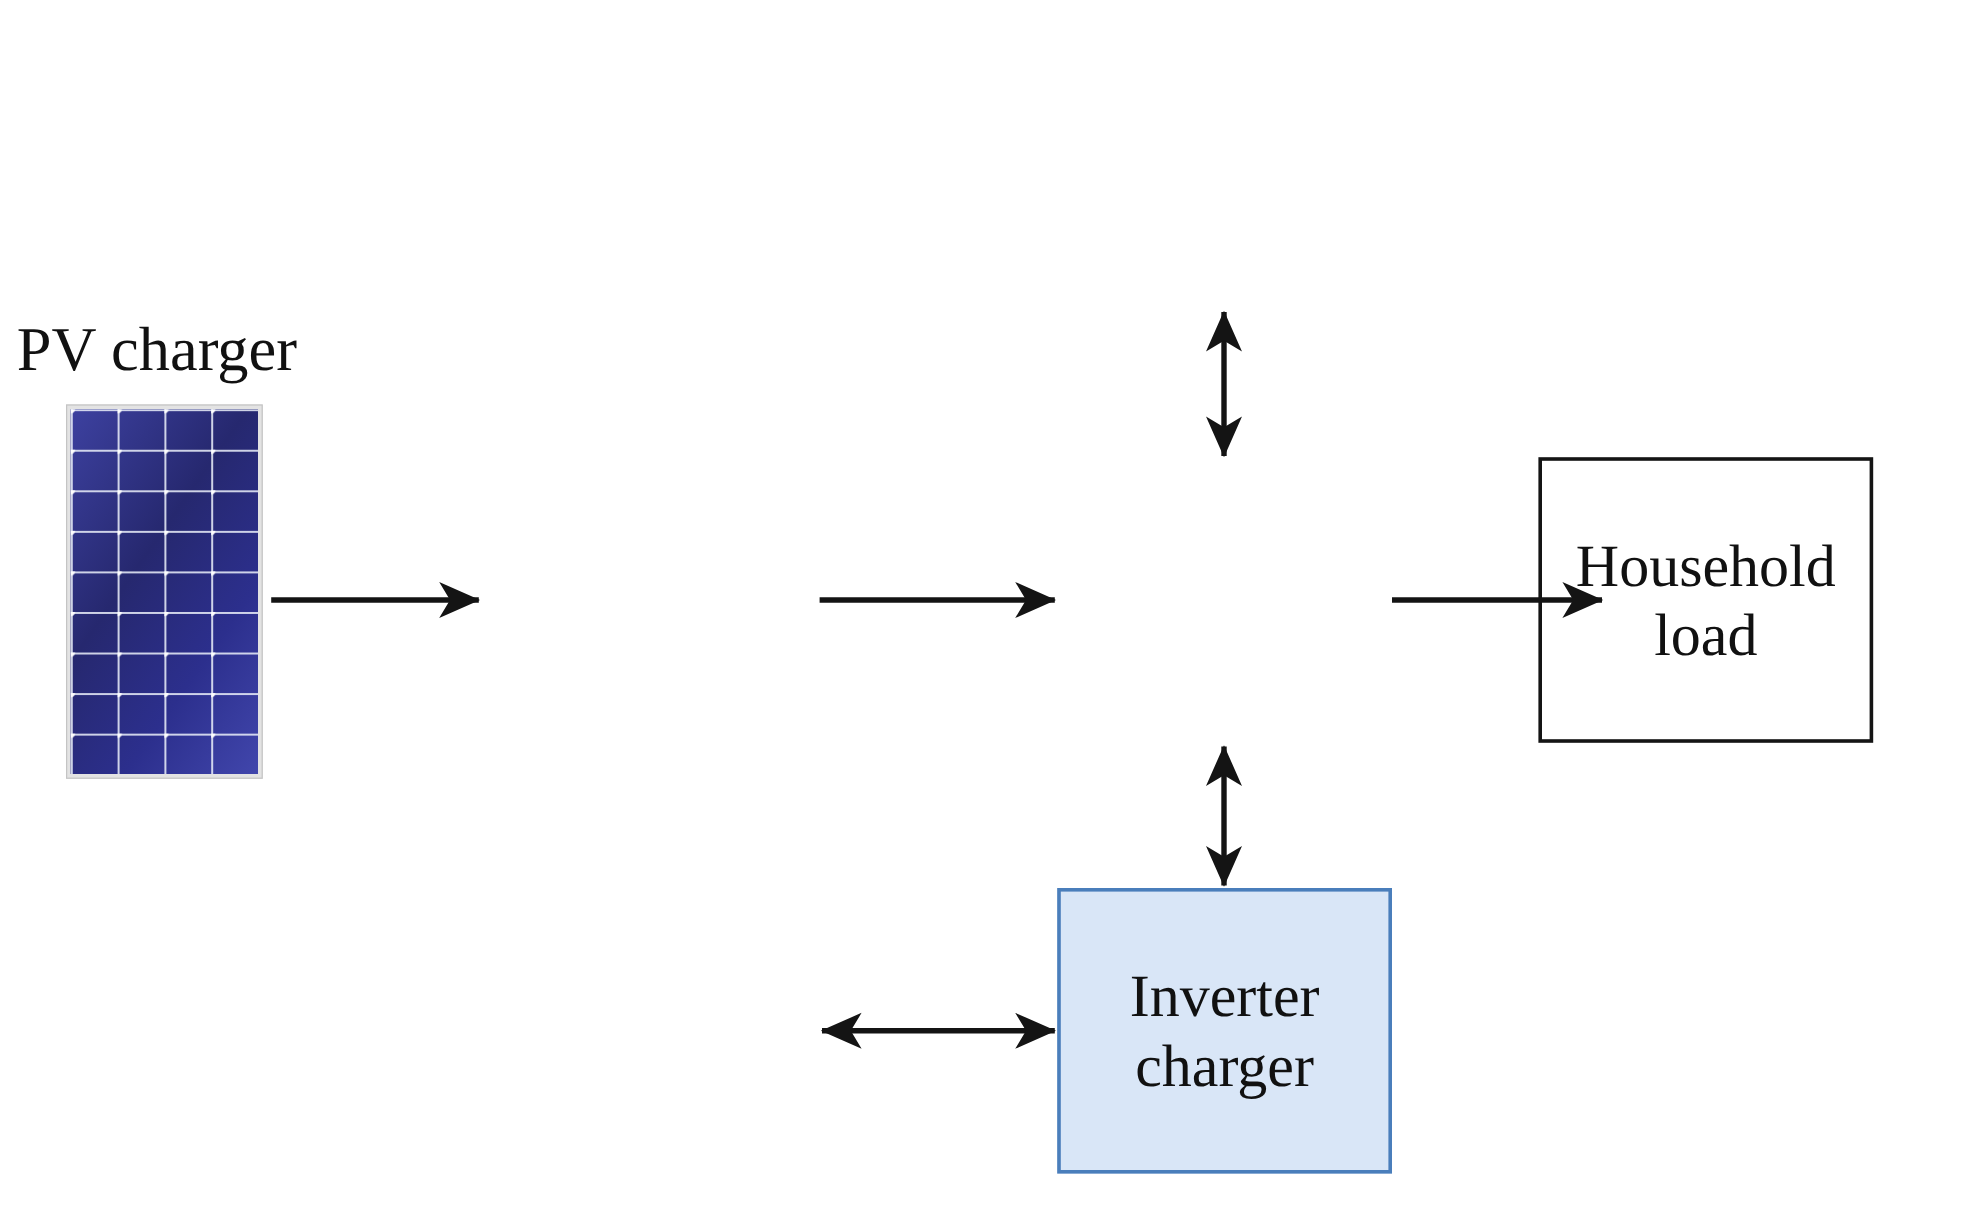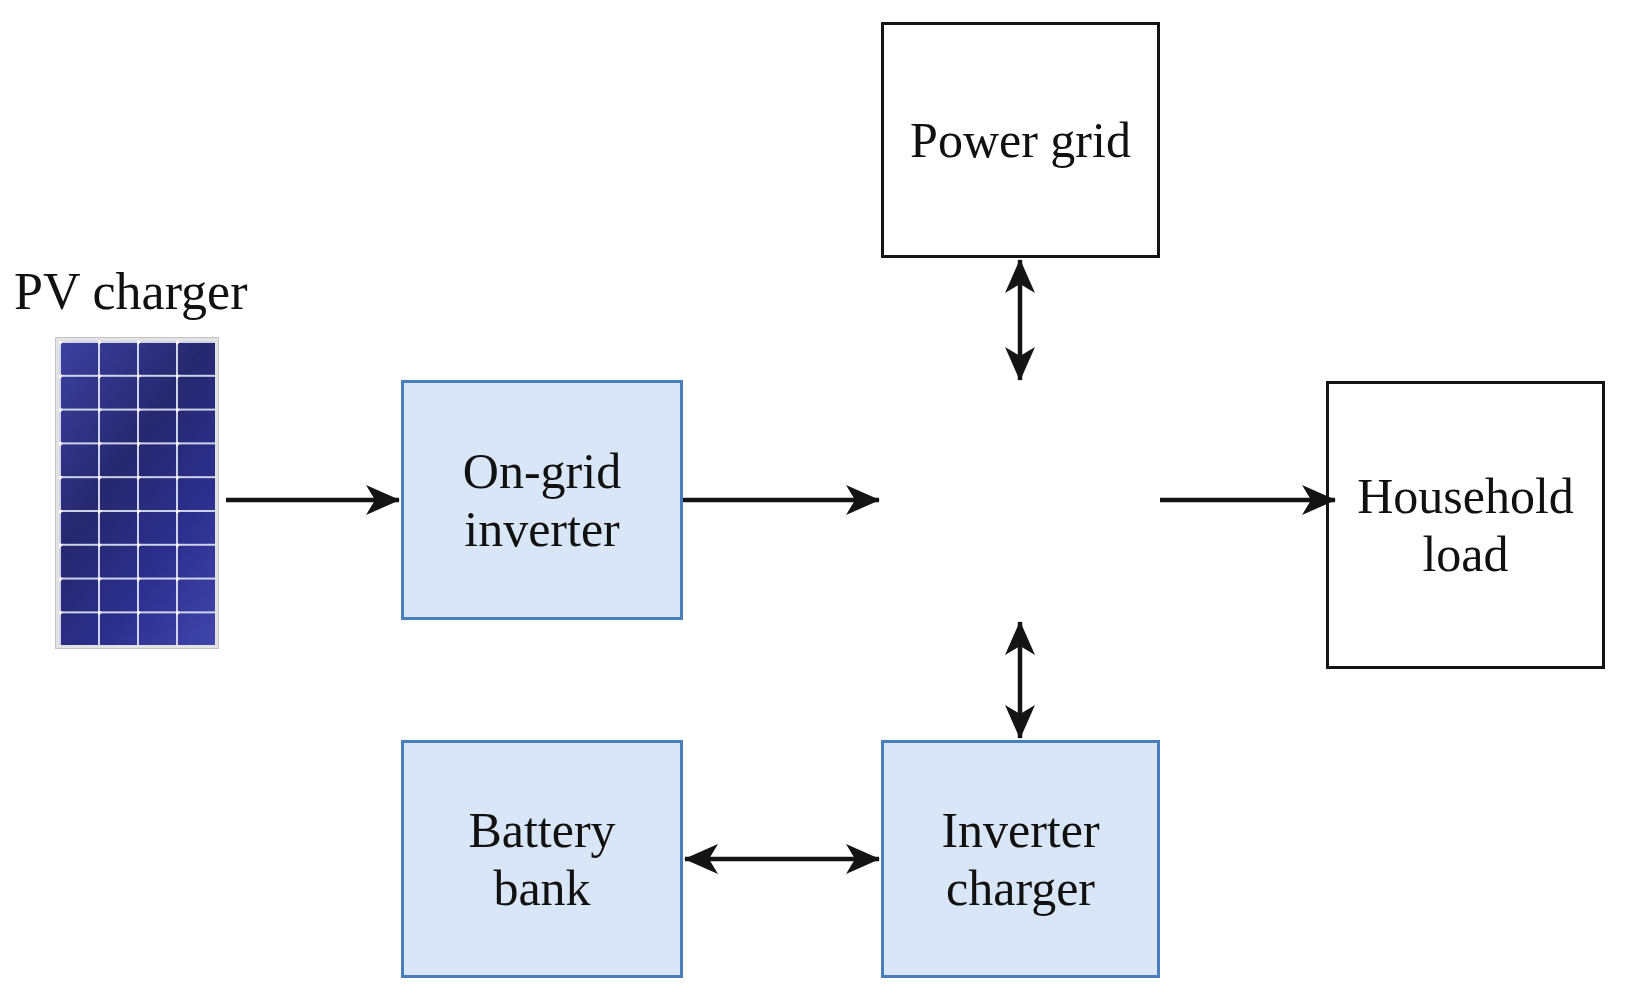--- a/index.html
+++ b/index.html
@@ -43,21 +43,21 @@
     border: 3px solid var(--plain-border);
   }
   .node.highlight {
     background: var(--highlight-fill);
     border: 3px solid var(--highlight-border);
   }
   
   #node-power-grid       { left: 881px;  top: 22px;  width: 279px; height: 236px; }
   #node-on-grid-inverter { left: 401px;  top: 380px; width: 282px; height: 240px; }
   #node-main-panel       { left: 881px;  top: 381px; width: 279px; height: 239px; }
-  #node-household-load   { left: 1326px; top: 381px; width: 279px; height: 288px; justify-content: center; }
+  #node-household-load   { left: 1282px; top: 381px; width: 279px; height: 238px; justify-content: center; }
   #node-battery-bank     { left: 401px;  top: 740px; width: 282px; height: 238px; }
   #node-inverter-charger { left: 881px;  top: 740px; width: 279px; height: 238px; }
 
   .pv-label {
     position: absolute;
     left: 14px;
     top: 266px;
     font-size: 52px;
     line-height: 1.0;
     color: var(--text);
@@ -99,39 +99,28 @@
 <body>
 
 <div class="canvas">
 
   <div class="pv-label">PV charger</div>
 
   <div class="solar-frame">
     <div class="solar-cells"></div>
   </div>
 
-  <div class="node plain" id="node-power-grid">
-    <span class="node-label">Power grid</span>
-  </div>
 
-  <div class="node highlight" id="node-on-grid-inverter">
-    <span class="node-label">On-grid
-inverter</span>
-  </div>
 
 
   <div class="node plain" id="node-household-load">
     <span class="node-label">Household
 load</span>
   </div>
 
-  <div class="node highlight" id="node-battery-bank">
-    <span class="node-label">Battery
-bank</span>
-  </div>
 
   <div class="node highlight" id="node-inverter-charger">
     <span class="node-label">Inverter
 charger</span>
   </div>
 
   <svg class="edge-layer" width="1638" height="1005" viewBox="0 0 1638 1005" xmlns="http://www.w3.org/2000/svg">
     <defs>
       <marker id="stealth" markerWidth="36" markerHeight="32" refX="33" refY="15" orient="auto-start-reverse" markerUnits="userSpaceOnUse">
         <path class="arrowhead" d="M0,0 L34,15 L0,30 L9,15 Z"></path>

